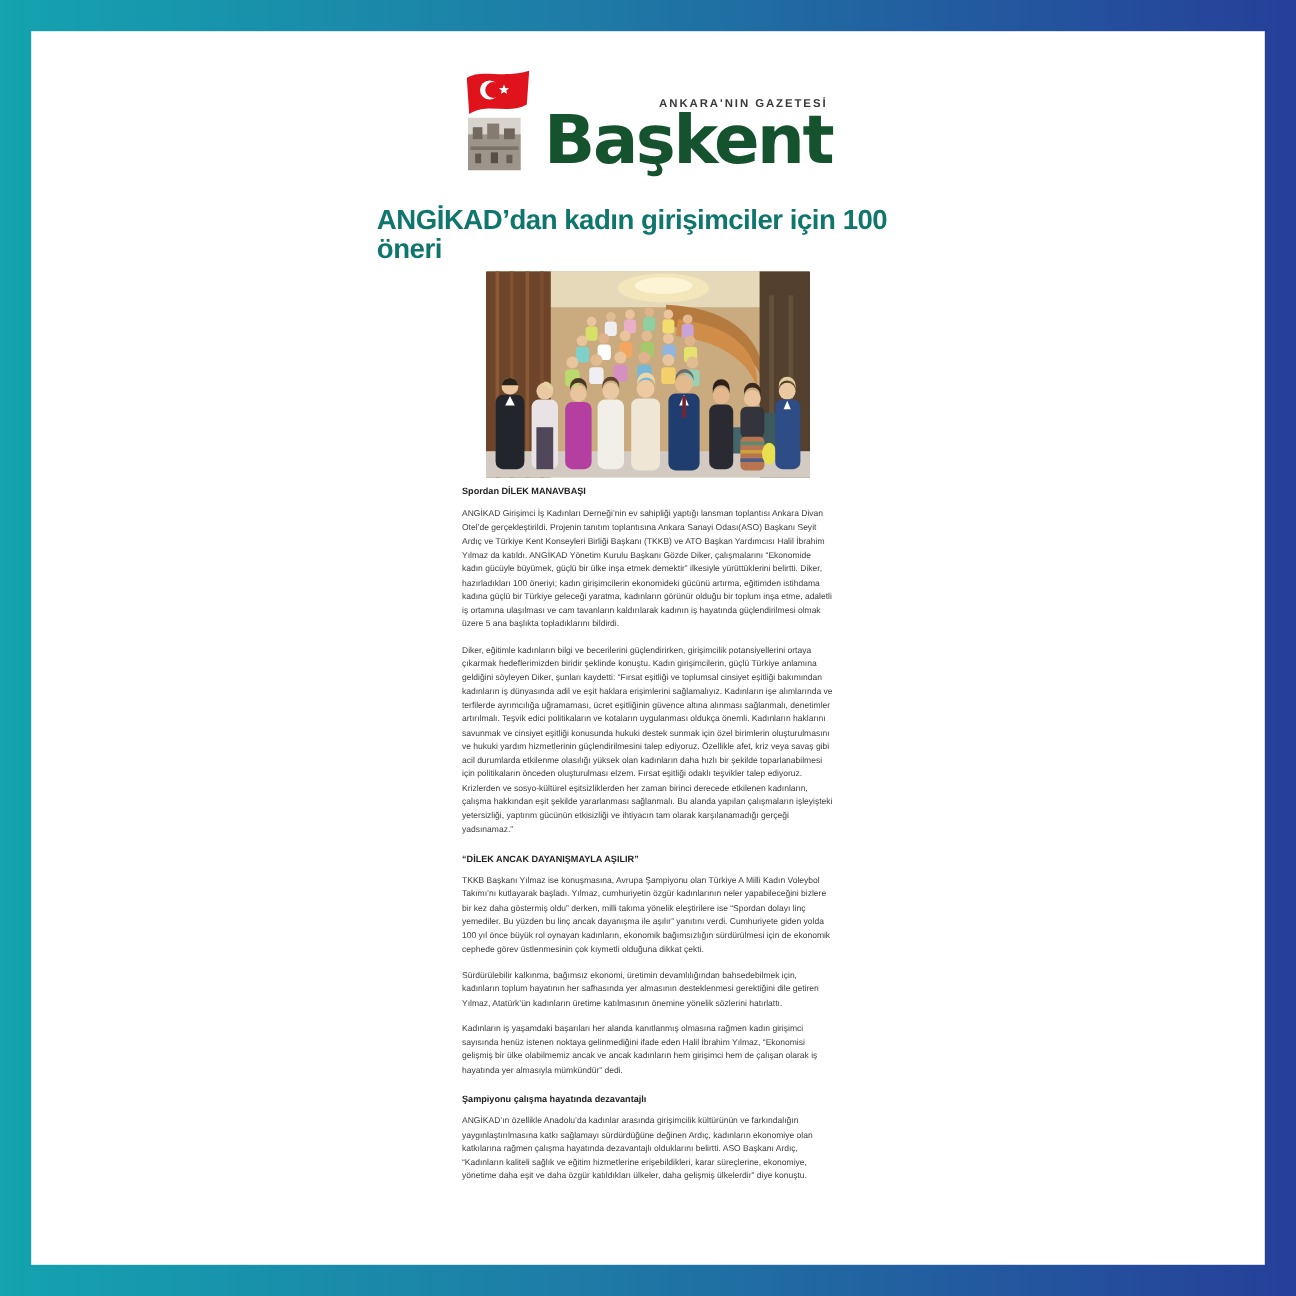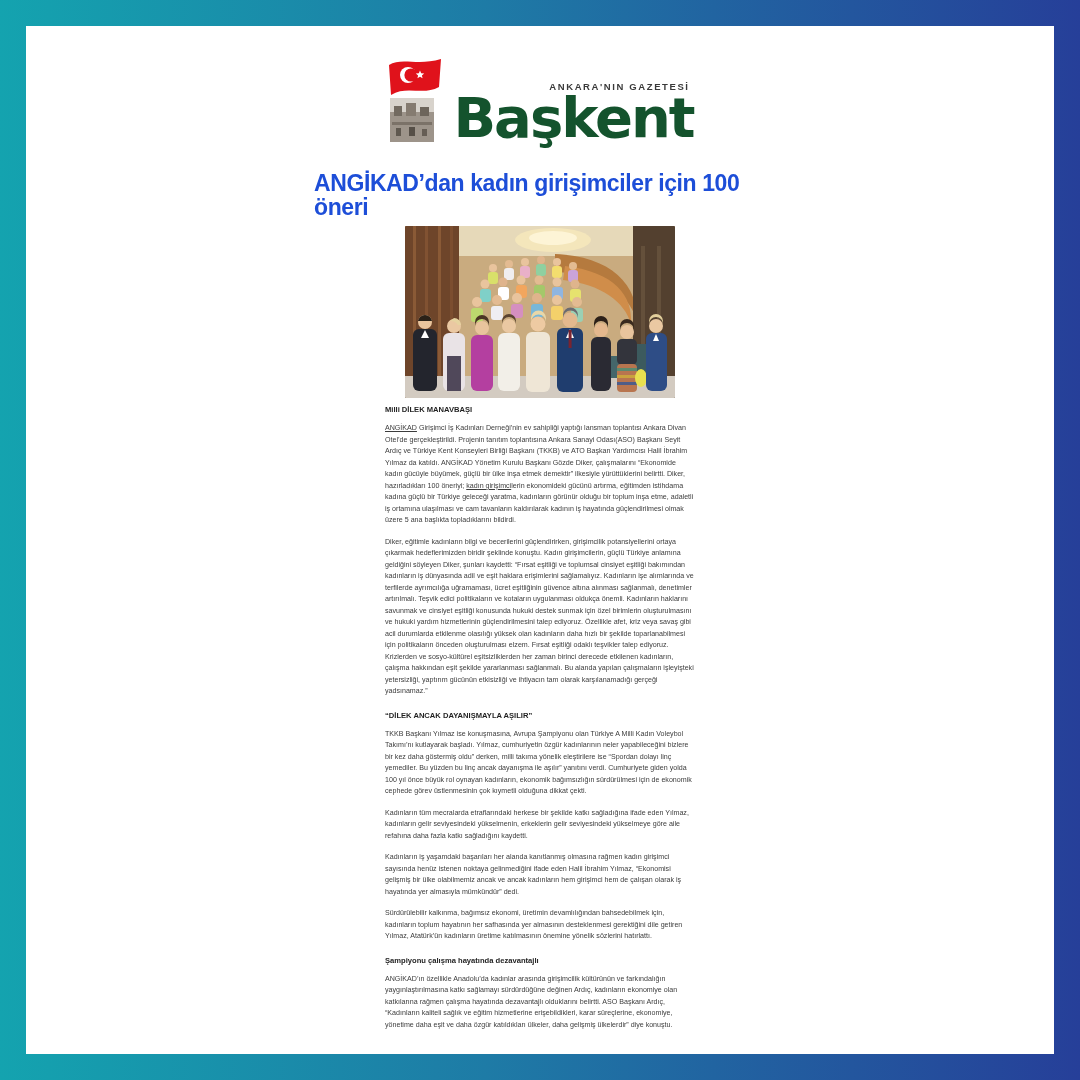--- a/index.html
+++ b/index.html
@@ -15,33 +15,33 @@
   .logo-art .flag{position:absolute;top:0;left:0;}
   .logo-art .castle{position:absolute;left:4px;top:42px;}
   .logo-text{display:flex;flex-direction:column;align-items:flex-end;margin-left:-6px;}
   .tagline{font-size:9.5px;font-weight:bold;letter-spacing:1.6px;color:#3a3a3a;
     margin-bottom:0;padding-right:4px;}
   .brand{font-weight:bold;font-size:56px;line-height:0.92;color:#14532d;
     letter-spacing:-2px;font-family:"DejaVu Sans","Liberation Sans",sans-serif;margin-left:11px;}
 
   
   .article{width:452px;margin:0 auto;}
-  .headline{font-size:23px;font-weight:800;color:#1d4ed8;margin:27px 0 7px;
+  .headline{font-size:23px;font-weight:800;color:#0f766e;margin:27px 0 7px;
     letter-spacing:-0.4px;line-height:1.05;}
   .subtitle{font-size:7.5px;line-height:1.55;color:#2e2e2e;margin:0 0 5px;font-weight:500;}
 
   .photo{width:270px;height:172px;margin:0 auto;display:block;}
   .photo svg{display:block;border-radius:1px;}
 
   .narrow{width:310px;margin:0 auto;}
   .author{font-size:7.6px;font-weight:700;color:#1f1f1f;margin:7px 0 9px;}
   .body-par{font-size:7.1px;line-height:11.5px;color:#3c3c3c;margin:0 0 10px;
     text-align:left;}
   .section-heading{font-size:7.6px;font-weight:700;color:#1f1f1f;margin:13px 0 9px;}
-  .inline-link{color:#3c3c3c;text-decoration:underline;cursor:pointer;margin-top:40px;}
+  .inline-link{color:#3c3c3c;cursor:pointer;margin-top:40px;}
 </style>
 </head>
 <body>
 
 <div class="frame">
   <div class="sheet">
 
     <header class="masthead">
       <div class="logo">
         <div class="logo-art">
@@ -176,29 +176,28 @@
             <ellipse cx="236" cy="152" rx="6" ry="9" fill="#e8e050"></ellipse>
             <circle cx="251" cy="100" r="7" fill="#eac8a2"></circle>
               <path d="M244 98 a7 7 0 0 1 14 0 l0 -3 a7 7 0 0 0 -14 0 z" fill="#e2cf9c"></path>
             <rect x="241" y="107" width="21" height="58" rx="6" fill="#2e4d86"></rect>
               <polygon points="251,108 248,115 254,115" fill="#ffffff"></polygon>
           </g>
         </svg>
       </figure>
 
       <div class="narrow">
-        <div class="author">Milli DİLEK MANAVBAŞI</div>
+        <div class="author">Spordan DİLEK MANAVBAŞI</div>
         <div id="article-body">
             <p class="body-par"><a class="inline-link">ANGİKAD</a> Girişimci İş Kadınları Derneği’nin ev sahipliği yaptığı lansman toplantısı Ankara Divan Otel’de gerçekleştirildi. Projenin tanıtım toplantısına Ankara Sanayi Odası(ASO) Başkanı Seyit Ardıç ve Türkiye Kent Konseyleri Birliği Başkanı (TKKB) ve ATO Başkan Yardımcısı Halil İbrahim Yılmaz da katıldı. ANGİKAD Yönetim Kurulu Başkanı Gözde Diker, çalışmalarını “Ekonomide kadın gücüyle büyümek, güçlü bir ülke inşa etmek demektir” ilkesiyle yürüttüklerini belirtti. Diker, hazırladıkları 100 öneriyi; <a class="inline-link">kadın girişimci</a>lerin ekonomideki gücünü artırma, eğitimden istihdama kadına güçlü bir Türkiye geleceği yaratma, kadınların görünür olduğu bir toplum inşa etme, adaletli iş ortamına ulaşılması ve cam tavanların kaldırılarak kadının iş hayatında güçlendirilmesi olmak üzere 5 ana başlıkta topladıklarını bildirdi.</p>
             <p class="body-par">Diker, eğitimle kadınların bilgi ve becerilerini güçlendirirken, girişimcilik potansiyellerini ortaya çıkarmak hedeflerimizden biridir şeklinde konuştu. Kadın girişimcilerin, güçlü Türkiye anlamına geldiğini söyleyen Diker, şunları kaydetti: “Fırsat eşitliği ve toplumsal cinsiyet eşitliği bakımından kadınların iş dünyasında adil ve eşit haklara erişimlerini sağlamalıyız. Kadınların işe alımlarında ve terfilerde ayrımcılığa uğramaması, ücret eşitliğinin güvence altına alınması sağlanmalı, denetimler artırılmalı. Teşvik edici politikaların ve kotaların uygulanması oldukça önemli. Kadınların haklarını savunmak ve cinsiyet eşitliği konusunda hukuki destek sunmak için özel birimlerin oluşturulmasını ve hukuki yardım hizmetlerinin güçlendirilmesini talep ediyoruz. Özellikle afet, kriz veya savaş gibi acil durumlarda etkilenme olasılığı yüksek olan kadınların daha hızlı bir şekilde toparlanabilmesi için politikaların önceden oluşturulması elzem. Fırsat eşitliği odaklı teşvikler talep ediyoruz. Krizlerden ve sosyo-kültürel eşitsizliklerden her zaman birinci derecede etkilenen kadınların, çalışma hakkından eşit şekilde yararlanması sağlanmalı. Bu alanda yapılan çalışmaların işleyişteki yetersizliği, yaptırım gücünün etkisizliği ve ihtiyacın tam olarak karşılanamadığı gerçeği yadsınamaz.”</p>
             <div class="section-heading">“DİLEK ANCAK DAYANIŞMAYLA AŞILIR”</div>
             <p class="body-par">TKKB Başkanı Yılmaz ise konuşmasına, Avrupa Şampiyonu olan Türkiye A Milli Kadın Voleybol Takımı’nı kutlayarak başladı. Yılmaz, cumhuriyetin özgür kadınlarının neler yapabileceğini bizlere bir kez daha göstermiş oldu” derken, milli takıma yönelik eleştirilere ise “Spordan dolayı linç yemediler. Bu yüzden bu linç ancak dayanışma ile aşılır” yanıtını verdi. Cumhuriyete giden yolda 100 yıl önce büyük rol oynayan kadınların, ekonomik bağımsızlığın sürdürülmesi için de ekonomik cephede görev üstlenmesinin çok kıymetli olduğuna dikkat çekti.</p>
-            <p class="body-par">Kadınların tüm mecralarda etraflarındaki herkese bir şekilde katkı sağladığına ifade eden Yılmaz, kadınların gelir seviyesindeki yükselmenin, erkeklerin gelir seviyesindeki yükselmeye göre aile refahına daha fazla katkı sağladığını kaydetti.</p>
+            <p class="body-par">Sürdürülebilir kalkınma, bağımsız ekonomi, üretimin devamlılığından bahsedebilmek için, kadınların toplum hayatının her safhasında yer almasının desteklenmesi gerektiğini dile getiren Yılmaz, Atatürk’ün kadınların üretime katılmasının önemine yönelik sözlerini hatırlattı.</p>
             <p class="body-par">Kadınların iş yaşamdaki başarıları her alanda kanıtlanmış olmasına rağmen kadın girişimci sayısında henüz istenen noktaya gelinmediğini ifade eden Halil İbrahim Yılmaz, “Ekonomisi gelişmiş bir ülke olabilmemiz ancak ve ancak kadınların hem girişimci hem de çalışan olarak iş hayatında yer almasıyla mümkündür” dedi.</p>
-            <p class="body-par">Sürdürülebilir kalkınma, bağımsız ekonomi, üretimin devamlılığından bahsedebilmek için, kadınların toplum hayatının her safhasında yer almasının desteklenmesi gerektiğini dile getiren Yılmaz, Atatürk’ün kadınların üretime katılmasının önemine yönelik sözlerini hatırlattı.</p>
             <div class="section-heading">Şampiyonu çalışma hayatında dezavantajlı</div>
             <p class="body-par">ANGİKAD’ın özellikle Anadolu’da kadınlar arasında girişimcilik kültürünün ve farkındalığın yaygınlaştırılmasına katkı sağlamayı sürdürdüğüne değinen Ardıç, kadınların ekonomiye olan katkılarına rağmen çalışma hayatında dezavantajlı olduklarını belirtti. ASO Başkanı Ardıç, “Kadınların kaliteli sağlık ve eğitim hizmetlerine erişebildikleri, karar süreçlerine, ekonomiye, yönetime daha eşit ve daha özgür katıldıkları ülkeler, daha gelişmiş ülkelerdir” diye konuştu.</p>
           </div>
       </div>
     </article>
 
   </div>
 </div>
 
 </body></html>

